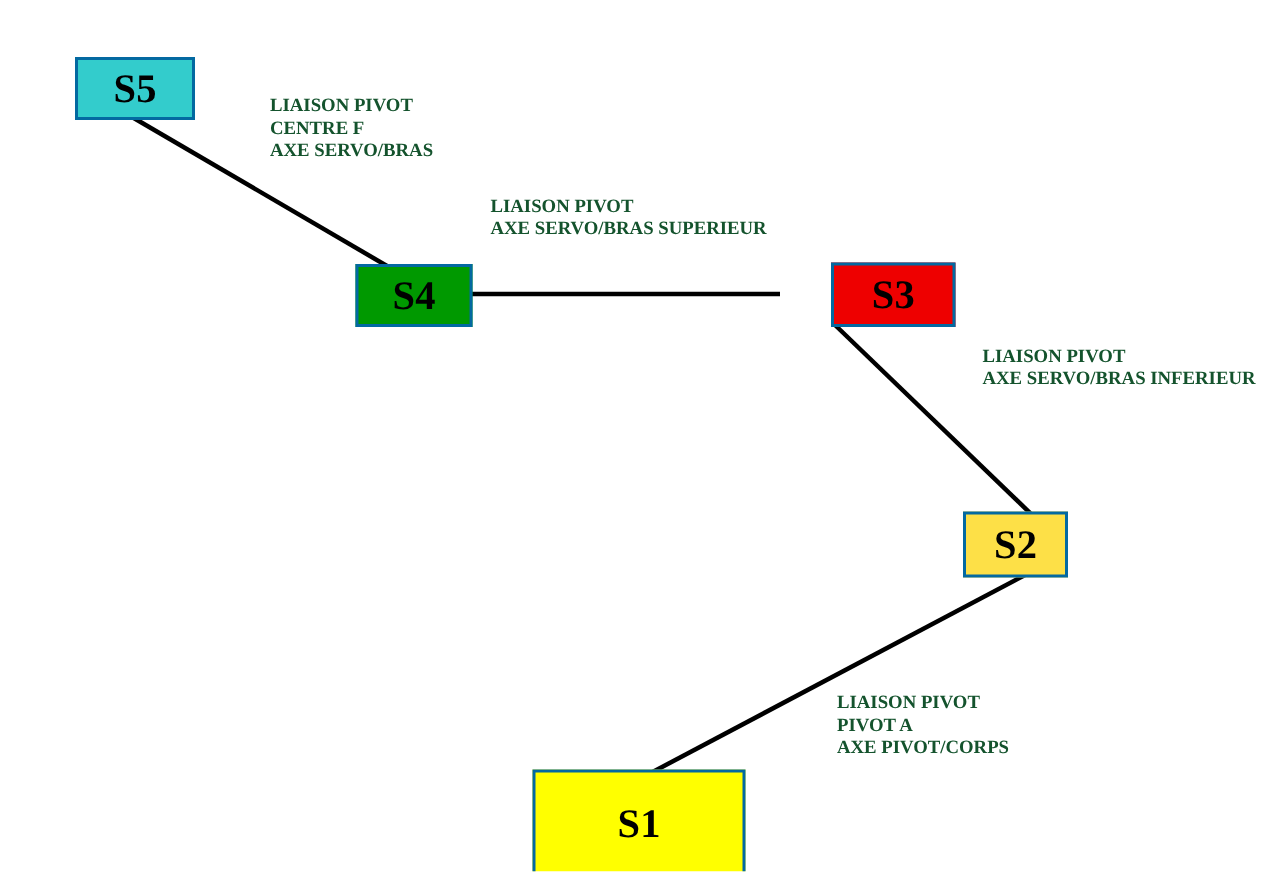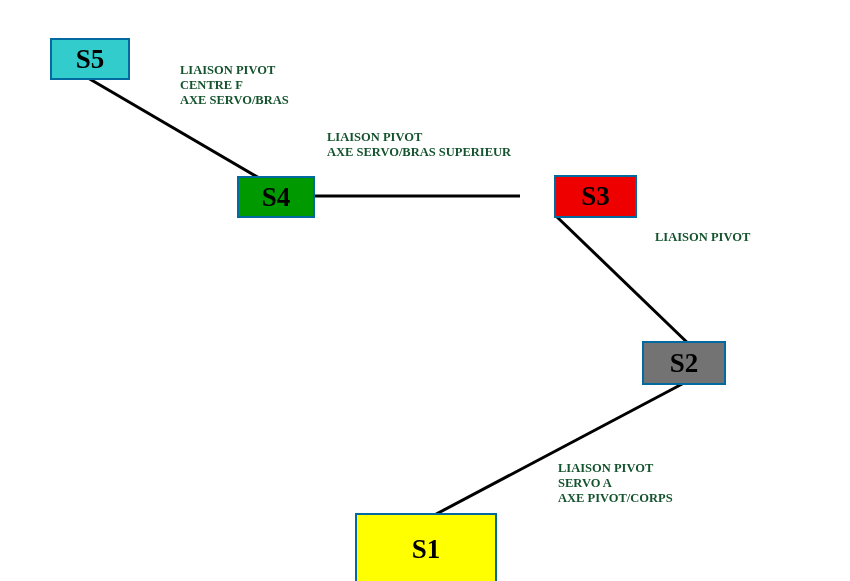--- a/index.html
+++ b/index.html
@@ -59,39 +59,40 @@
   <div id="nodes-layer">
       <div class="node" style="left: 50px; top: 38px; width: 80px; height: 42px; background: rgb(51, 204, 204);">
         <span class="node-label">S5</span>
       </div>
       <div class="node" style="left: 237px; top: 176px; width: 78px; height: 42px; background: rgb(0, 153, 0); justify-content: center;">
         <span class="node-label">S4</span>
       </div>
       <div class="node" style="left: 518px; top: 175px; width: 83px; height: 43px; background: rgb(238, 0, 0); margin-left: 36px;">
         <span class="node-label">S3</span>
       </div>
-      <div class="node" style="left: 642px; top: 341px; width: 84px; height: 44px; background: #737373;">
+      <div class="node" style="left: 642px; top: 341px; width: 70px; height: 44px; background: #fde047;">
         <span class="node-label">S2</span>
       </div>
       <div class="node" style="left: 355px; top: 513px; width: 142px; height: 72px; background: rgb(255, 255, 0);">
         <span class="node-label">S1</span>
       </div>
     </div>
   <div id="labels-layer">
       <div class="annotation" style="left: 180px; top: 63px;">
         <div>LIAISON PIVOT</div>
         <div>CENTRE F</div>
         <div>AXE SERVO/BRAS</div>
       </div>
       <div class="annotation" style="left: 327px; top: 130px;">
         <div>LIAISON PIVOT</div>
         <div>AXE SERVO/BRAS SUPERIEUR</div>
       </div>
       <div class="annotation" style="left: 655px; top: 230px;">
         <div>LIAISON PIVOT</div>
+        <div>AXE SERVO/BRAS INFERIEUR</div>
       </div>
       <div class="annotation" style="left: 558px; top: 461px;">
         <div>LIAISON PIVOT</div>
-        <div>SERVO A</div>
+        <div>PIVOT A</div>
         <div>AXE PIVOT/CORPS</div>
       </div>
     </div>
 </div>
 
 </body></html>

